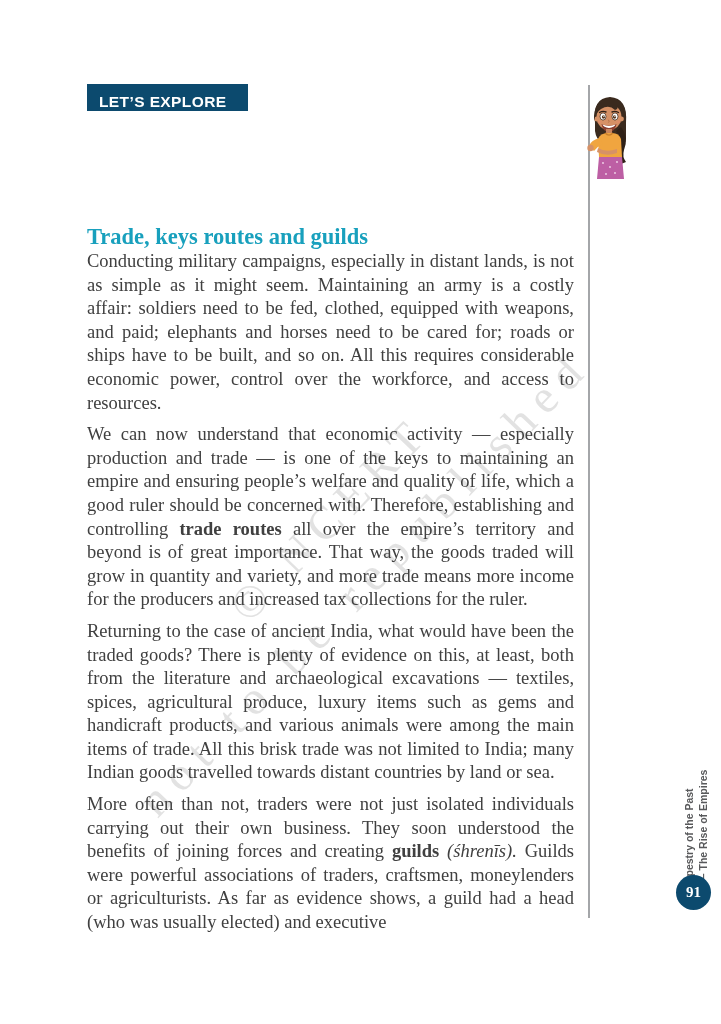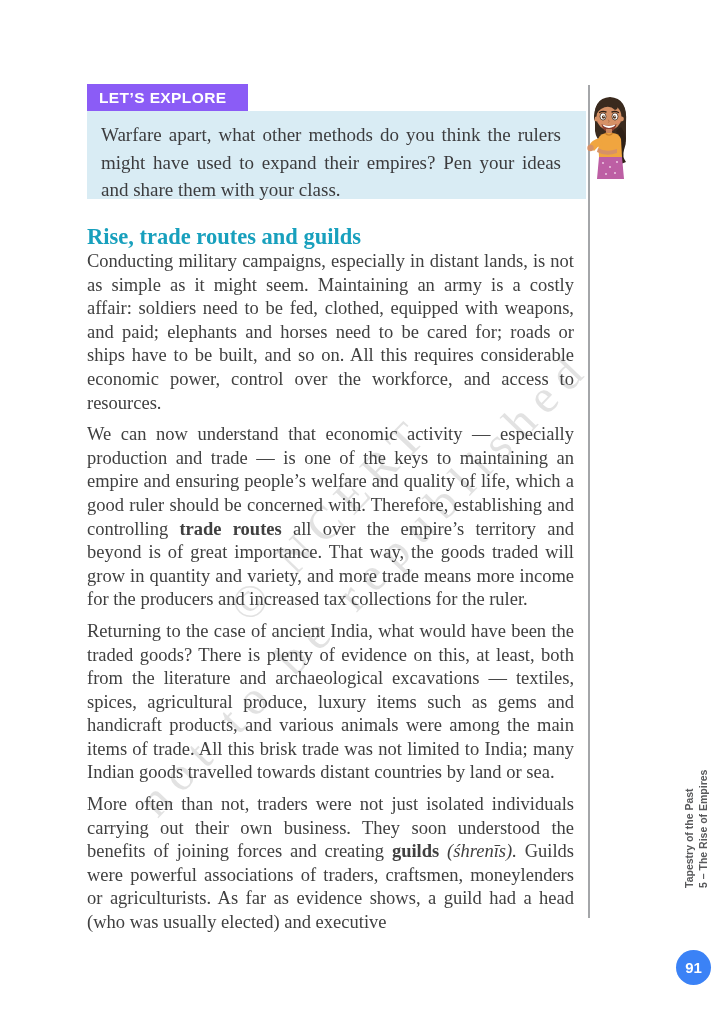--- a/index.html
+++ b/index.html
@@ -8,60 +8,57 @@
   
   .wm{position:absolute;z-index:1;color:#e2e2e2;font-family:"Liberation Serif",serif;
       white-space:nowrap;transform-origin:0 50%;transform:rotate(-46deg);
       height:60px;line-height:60px;font-size:47px;letter-spacing:11px;}
   #wm1{left:238px;top:584px;font-size:46px;letter-spacing:10px;}
   #wm2{left:146px;top:778px;}
   
   .vline{position:absolute;z-index:2;left:588px;top:85px;width:2px;height:833px;background:#a4a6a9;}
   
   .explore-tag{position:absolute;z-index:3;left:87px;top:84px;width:161px;height:27px;
-      background:#8b5cf6;color:#ffffff;font-family:"Liberation Sans",sans-serif;
-      font-weight:bold;font-size:15.5px;letter-spacing:.4px;display:flex;align-items:center;
+      background:#0c4a6e;color:#ffffff;font-family:"Liberation Sans",sans-serif;
+      font-weight:bold;font-size:15.5px;letter-spacing:.4px;display:flex;align-items:flex-end;
       padding-left:12px;box-sizing:border-box;}
   .explore-box{position:absolute;z-index:3;left:87px;top:111px;width:499px;height:88px;
       background:#d9ecf4;box-sizing:border-box;padding:10px 25px 0 14px;}
   .explore-box p{margin:0;font-size:19px;line-height:27.5px;color:#3c3c3e;text-align:justify;}
   
   .girl{position:absolute;z-index:4;left:586px;top:93px;}
   
   .heading{position:absolute;z-index:3;left:87px;top:224px;width:500px;
       font-size:22.5px;font-weight:bold;color:#18a0bd;}
   .content{position:absolute;z-index:3;left:87px;top:250px;width:487px;}
   .content p{margin:0 0 8px 0;font-size:18.5px;line-height:23.6px;color:#404040;
       text-align:justify;}
   
   .spine{position:absolute;z-index:3;left:622px;top:798px;width:150px;height:30px;
       transform:rotate(-90deg);font-family:"Liberation Sans",sans-serif;font-weight:bold;
       font-size:10.5px;line-height:14px;color:#58595b;white-space:nowrap;}
-  .page-badge{position:absolute;z-index:3;left:676px;top:950px;width:35px;height:35px;
-      border-radius:50%;background:#3b82f6;color:#fff;display:flex;align-items:center;
-      justify-content:center;font-family:Liberation Sans, sans-serif;font-weight:bold;
+  .page-badge{position:absolute;z-index:3;left:676px;top:875px;width:35px;height:35px;
+      border-radius:50%;background:#0c4a6e;color:#fff;display:flex;align-items:center;
+      justify-content:center;font-family:Liberation Serif, serif;font-weight:bold;
       font-size:15px;}
 </style>
 </head>
 <body>
 
 <div class="page">
 
   <span class="wm" id="wm1">© NCERT</span>
   <span class="wm" id="wm2">not to be republished</span>
 
   <div class="vline"></div>
 
   <div class="explore-tag">
     <span>LET’S EXPLORE</span>
   </div>
 
-  <div class="explore-box">
-    <p>Warfare apart, what other methods do you think the rulers might have used to expand their empires? Pen your ideas and share them with your class.</p>
-  </div>
 
   <svg class="girl" width="48" height="88" viewBox="0 0 48 88" aria-hidden="true">
 
     <path d="M9 30 Q6 5 24 4 Q42 5 40 30 L40 46 Q40 52 33 52 L16 50 Q10 46 9 38 Z" fill="#3a2a1e"></path>
 
     <path d="M35 34 Q43 44 38 57 Q36 64 40 69 L35 71 Q30 62 33 52 Q35 44 30 38 Z" fill="#2f2117"></path>
 
     <ellipse cx="23" cy="24" rx="12.5" ry="13" fill="#d69166"></ellipse>
 
     <circle cx="10.5" cy="26" r="2.4" fill="#d69166"></circle>
@@ -98,21 +95,21 @@
     <path d="M12 55 Q20 60 31 56 L31 60 Q20 64 11 59 Z" fill="#d69166"></path>
 
     <path d="M13 64 L36 64 L38 86 L11 86 Z" fill="#bd5fa4"></path>
     <circle cx="17" cy="70" r="0.9" fill="#f2d7ea"></circle>
     <circle cx="24" cy="74" r="0.9" fill="#f2d7ea"></circle>
     <circle cx="31" cy="69" r="0.9" fill="#f2d7ea"></circle>
     <circle cx="20" cy="81" r="0.9" fill="#f2d7ea"></circle>
     <circle cx="29" cy="80" r="0.9" fill="#f2d7ea"></circle>
   </svg>
 
-  <div class="heading">Rise, trade routes and guilds</div>
+  <div class="heading">Trade, keys routes and guilds</div>
 
   <div class="content">
       <p><span>Conducting military campaigns, especially in distant lands, is not as simple as it might seem. Maintaining an army is a costly affair: soldiers need to be fed, clothed, equipped with weapons, and paid; elephants and horses need to be cared for; roads or ships have to be built, and so on. All this requires considerable economic power, control over the workforce, and access to resources.</span></p>
       <p><span>We can now understand that economic activity — especially production and trade — is one of the keys to maintaining an empire and ensuring people’s welfare and quality of life, which a good ruler should be concerned with. Therefore, establishing and controlling </span><b>trade routes</b><span> all over the empire’s territory and beyond is of great importance. That way, the goods traded will grow in quantity and variety, and more trade means more income for the producers and increased tax collections for the ruler.</span></p>
       <p><span>Returning to the case of ancient India, what would have been the traded goods? There is plenty of evidence on this, at least, both from the literature and archaeological excavations — textiles, spices, agricultural produce, luxury items such as gems and handicraft products, and various animals were among the main items of trade. All this brisk trade was not limited to India; many Indian goods travelled towards distant countries by land or sea.</span></p>
       <p><span>More often than not, traders were not just isolated individuals carrying out their own business. They soon understood the benefits of joining forces and creating </span><b>guilds</b><span> </span><i>(śhrenīs).</i><span> Guilds were powerful associations of traders, craftsmen, moneylenders or agriculturists. As far as evidence shows, a guild had a head (who was usually elected) and executive</span></p>
     </div>
 
   <div class="spine">
     <div>Tapestry of the Past</div>

